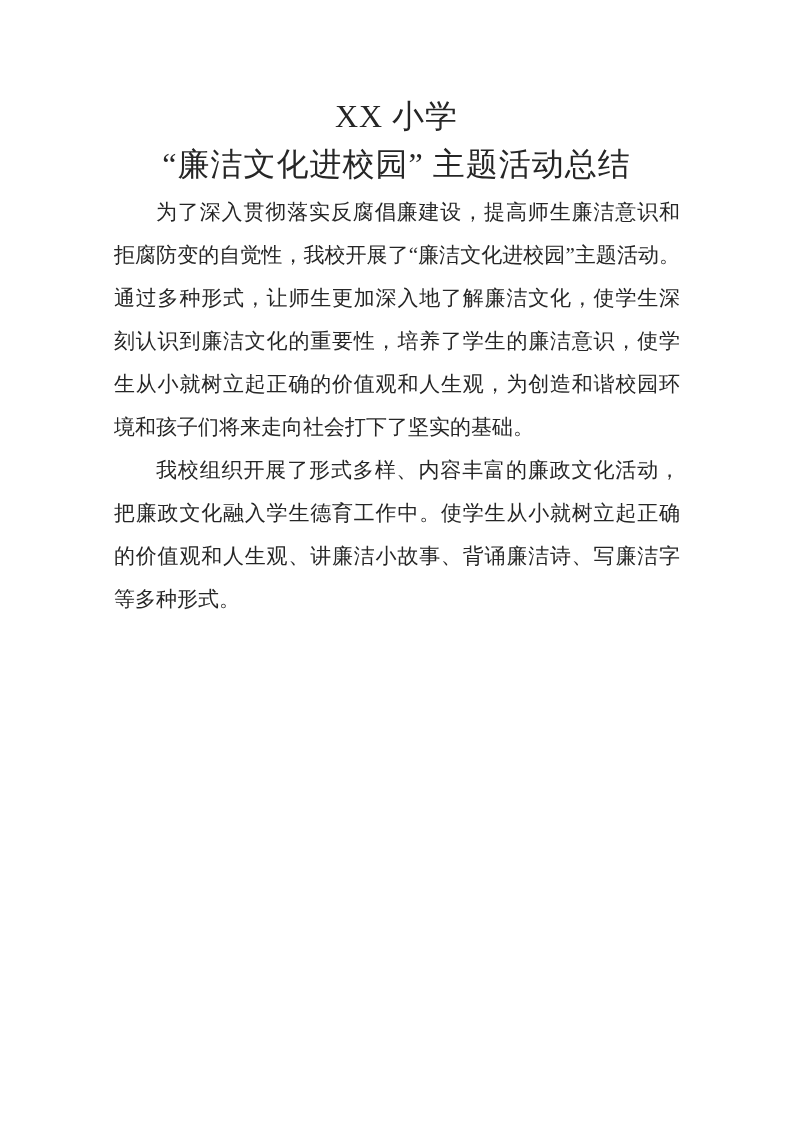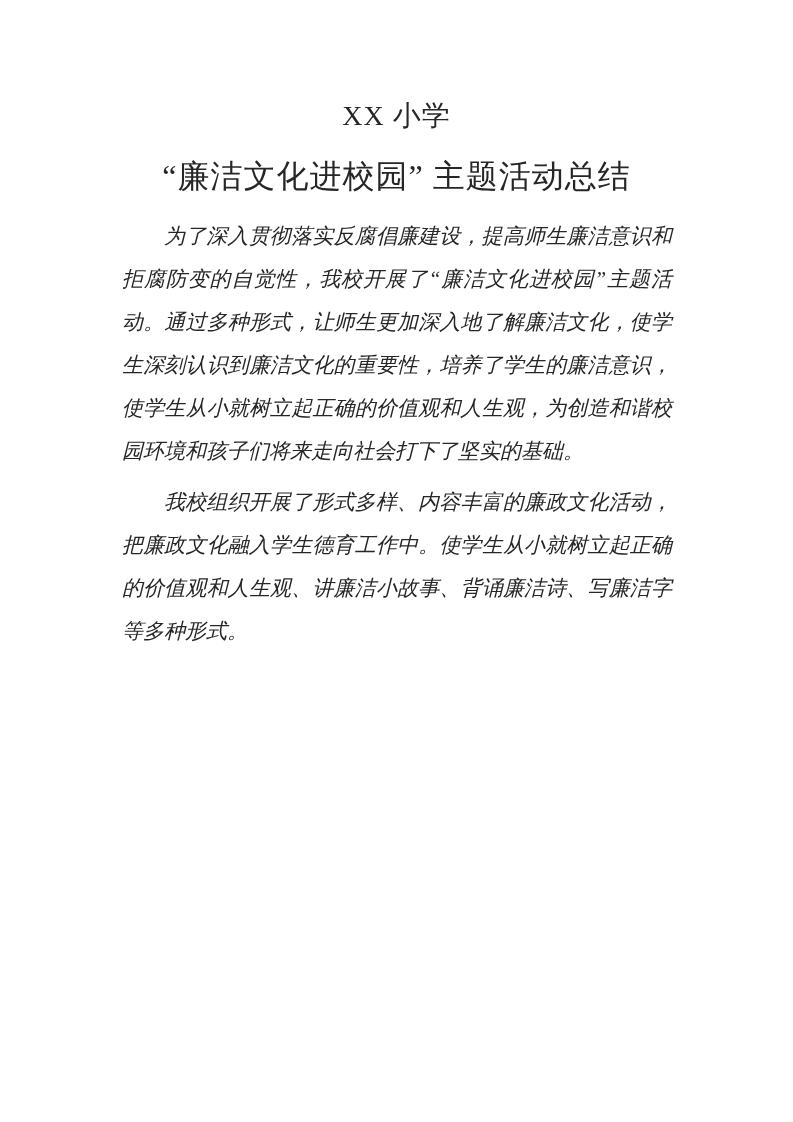--- a/index.html
+++ b/index.html
@@ -13,49 +13,48 @@
     height: 1122px;
     background: #ffffff;
     overflow: hidden;
     box-sizing: border-box;
     padding-top: 95px;
     font-family: "Liberation Serif", "DejaVu Serif", serif;
     color: #262626;
   }
   .school-title {
     margin: 0;
-    font-size: 28px;
+    font-size: 32px;
     line-height: 42px;
     font-weight: normal;
     text-align: center;
     letter-spacing: 1px;
     white-space: pre;
   }
   .doc-title {
-    margin: 16px;
+    margin: 4px;
     font-size: 32px;
     line-height: 46px;
     font-weight: normal;
     text-align: center;
     letter-spacing: 1px;
     white-space: pre;
   }
   .doc-body {
     margin-left: 114px;
     width: 566px;
   }
   .doc-body p {
-    margin: 8px;
+    margin: 0;
     font-size: 21px;
     line-height: 43px;
     text-align: justify;
     text-justify: inter-character;
     text-indent: 2em;
     word-break: break-all;
-    font-style: italic;
   }
 </style>
 </head>
 <body>
 
 <div class="page">
   <h1 class="school-title">XX 小学</h1>
   <h2 class="doc-title">“廉洁文化进校园” 主题活动总结</h2>
   <div class="doc-body">
     <p>为了深入贯彻落实反腐倡廉建设，提高师生廉洁意识和拒腐防变的自觉性，我校开展了“廉洁文化进校园”主题活动。通过多种形式，让师生更加深入地了解廉洁文化，使学生深刻认识到廉洁文化的重要性，培养了学生的廉洁意识，使学生从小就树立起正确的价值观和人生观，为创造和谐校园环境和孩子们将来走向社会打下了坚实的基础。</p>

